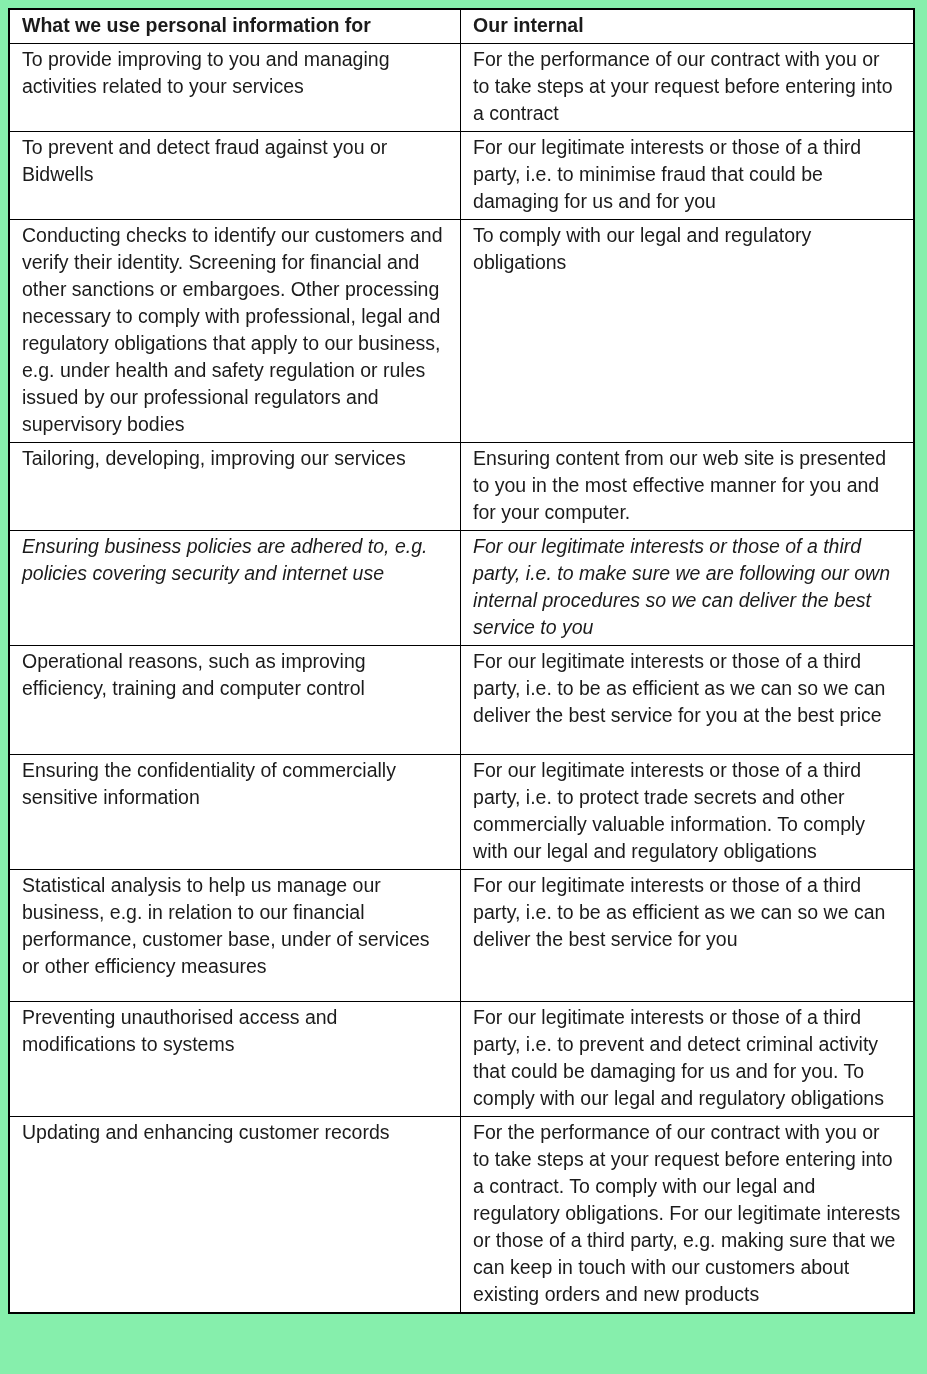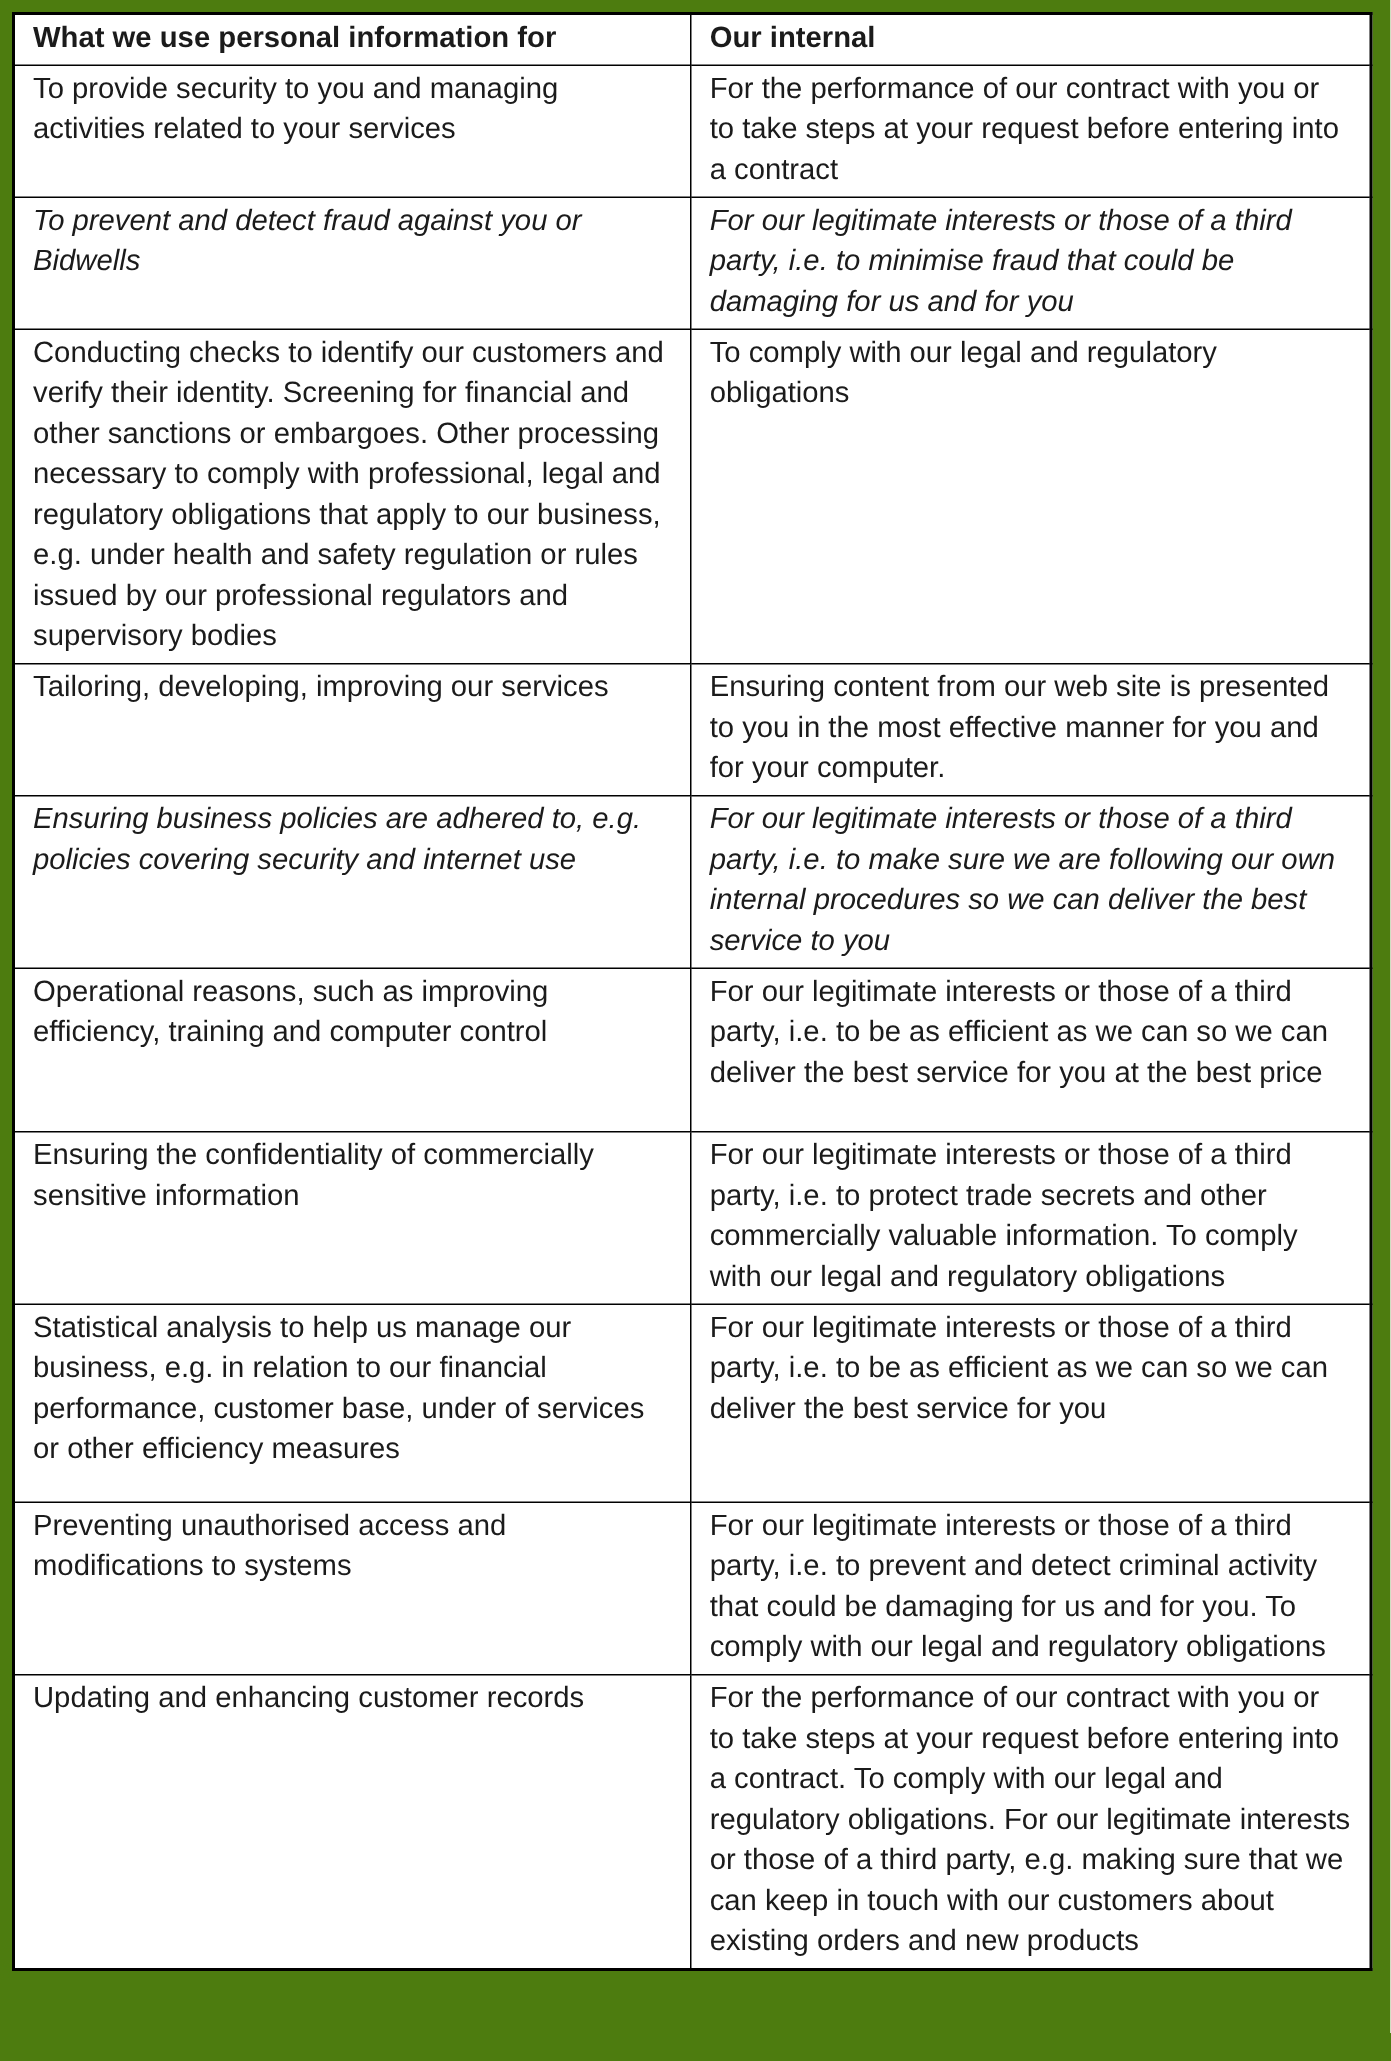--- a/index.html
+++ b/index.html
@@ -8,21 +8,21 @@
     padding: 0;
   }
   body {
     font-family: "Liberation Sans", sans-serif;
     color: #1b1b1b;
     -webkit-font-smoothing: antialiased;
   }
   .page {
     width: 927px;
     height: 1374px;
-    background: #4d7c0f;
+    background: #86efac;
     box-sizing: border-box;
     padding: 8px 0 0 8px;
   }
   table.info-table {
     border-collapse: collapse;
     width: 907px;
     table-layout: fixed;
     background: #ffffff;
   }
   table.info-table th,
@@ -40,21 +40,21 @@
   }
   table.info-table th {
     font-weight: bold;
     height: 26px;
   }
   col.left-col  { width: 49.9%; }
   col.right-col { width: 50.1%; }
 
   
   tbody tr:nth-child(1)  td { height: 76px; }
-  tbody tr:nth-child(2)  td { height: 76px; font-style: italic; }
+  tbody tr:nth-child(2)  td { height: 76px; }
   tbody tr:nth-child(3)  td { height: 209px; }
   tbody tr:nth-child(4)  td { height: 75px; }
   tbody tr:nth-child(5)  td { height: 76px; font-style: italic; }
   tbody tr:nth-child(6)  td { height: 102px; }
   tbody tr:nth-child(7)  td { height: 76px; }
   tbody tr:nth-child(8)  td { height: 125px; }
   tbody tr:nth-child(9)  td { height: 104px; }
   tbody tr:nth-child(10) td { height: 129px; }
   tbody tr:nth-child(11) td { height: 206px; }
 </style>
@@ -68,21 +68,21 @@
       <col class="right-col">
     </colgroup>
     <thead>
       <tr>
         <th>What we use personal information for</th>
         <th>Our internal</th>
       </tr>
     </thead>
     <tbody id="table-body">
   <tr>
-    <td>To provide security to you and managing activities related to your services</td>
+    <td>To provide improving to you and managing activities related to your services</td>
     <td>For the performance of our contract with you or to take steps at your request before entering into a contract</td>
   </tr>
 
   <tr>
     <td>To prevent and detect fraud against you or Bidwells</td>
     <td>For our legitimate interests or those of a third party, i.e. to minimise fraud that could be damaging for us and for you</td>
   </tr>
 
   <tr>
     <td>Conducting checks to identify our customers and verify their identity. Screening for financial and other sanctions or embargoes. Other processing necessary to comply with professional, legal and regulatory obligations that apply to our business, e.g. under health and safety regulation or rules issued by our professional regulators and supervisory bodies</td>

